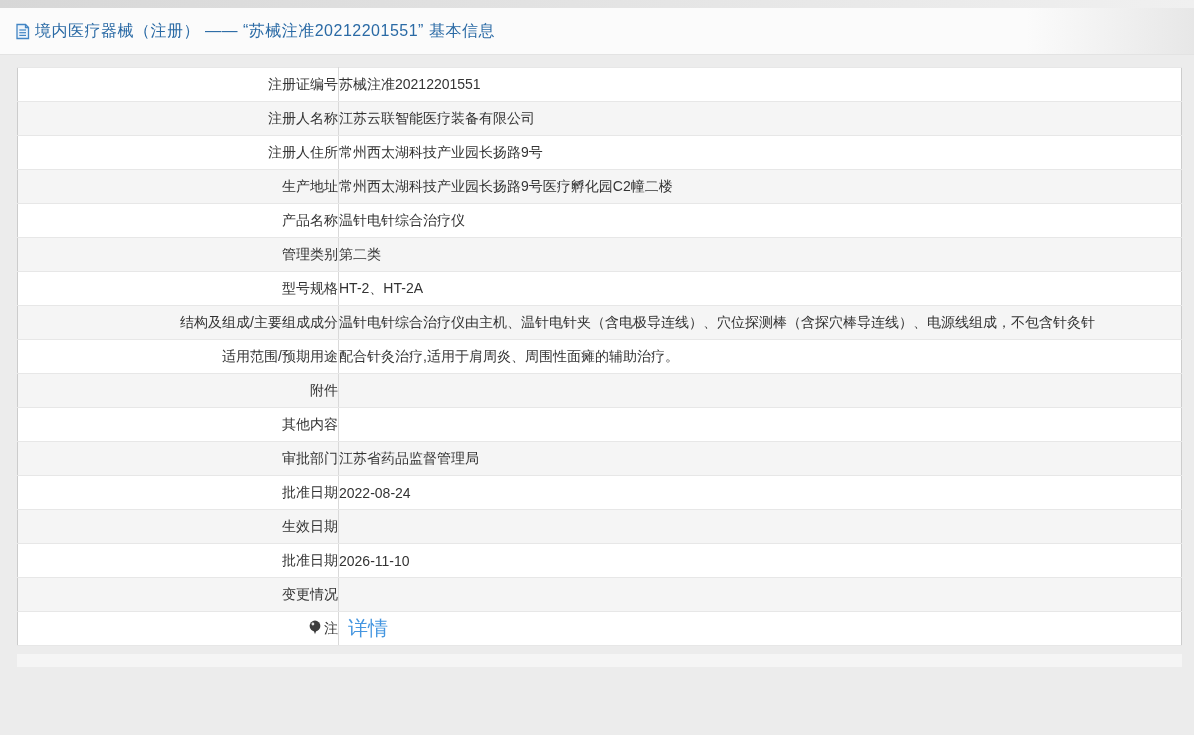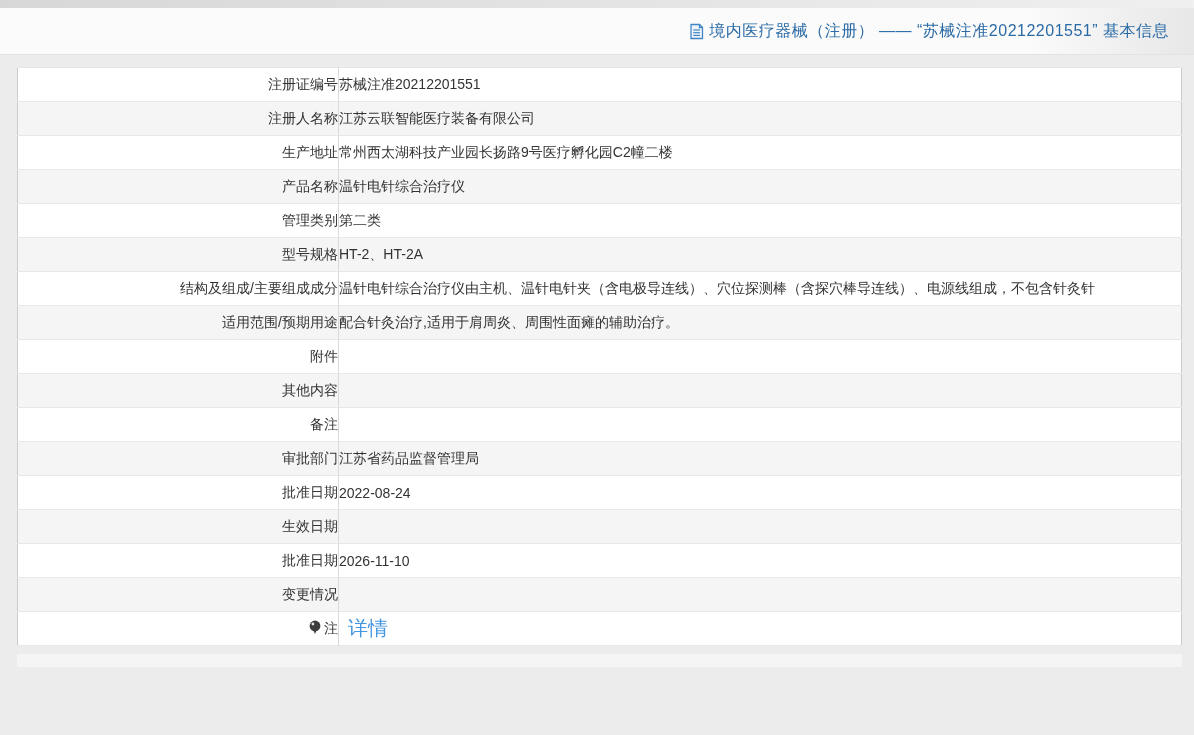--- a/index.html
+++ b/index.html
@@ -10,22 +10,21 @@
   }
   .top-strip{
     height:8px;
     background:linear-gradient(to right,#d7d7d7,#f0f0f0);
   }
   .header-bar{
     height:46px;
     background:linear-gradient(to right,#fbfbfb 0%,#fbfbfb 86%,#e7e7e7 100%);
     border-bottom:1px solid #e3e3e3;
     display:flex;align-items:center;
-    padding:0 25px;
-    justify-content:flex-end;
+    padding:0 14px;
   }
   .header-bar .doc-icon{display:inline-flex;margin-right:4px;flex:0 0 auto;}
   .page-title{
     color:#2a6aa5;font-size:16px;letter-spacing:.5px;
   }
   .content{padding:12px 12px 0 17px;border-radius:14px;}
   table.info-table{
     border-collapse:collapse;
     width:1165px;
     background:#ffffff;
@@ -82,20 +81,24 @@
     <tbody>
       <tr>
         <td class="cell-label">注册证编号</td>
         <td class="cell-value">苏械注准20212201551</td>
       </tr>
       <tr>
         <td class="cell-label">注册人名称</td>
         <td class="cell-value">江苏云联智能医疗装备有限公司</td>
       </tr>
       <tr>
+        <td class="cell-label">注册人住所</td>
+        <td class="cell-value">常州西太湖科技产业园长扬路9号</td>
+      </tr>
+      <tr>
         <td class="cell-label">生产地址</td>
         <td class="cell-value">常州西太湖科技产业园长扬路9号医疗孵化园C2幢二楼</td>
       </tr>
       <tr>
         <td class="cell-label">产品名称</td>
         <td class="cell-value">温针电针综合治疗仪</td>
       </tr>
       <tr>
         <td class="cell-label">管理类别</td>
         <td class="cell-value">第二类</td>
@@ -111,24 +114,20 @@
       <tr>
         <td class="cell-label">适用范围/预期用途</td>
         <td class="cell-value">配合针灸治疗,适用于肩周炎、周围性面瘫的辅助治疗。</td>
       </tr>
       <tr>
         <td class="cell-label">附件</td>
         <td class="cell-value"></td>
       </tr>
       <tr>
         <td class="cell-label">其他内容</td>
-        <td class="cell-value"></td>
-      </tr>
-      <tr>
-        <td class="cell-label">备注</td>
         <td class="cell-value"></td>
       </tr>
       <tr>
         <td class="cell-label">审批部门</td>
         <td class="cell-value">江苏省药品监督管理局</td>
       </tr>
       <tr>
         <td class="cell-label">批准日期</td>
         <td class="cell-value">2022-08-24</td>
       </tr>

